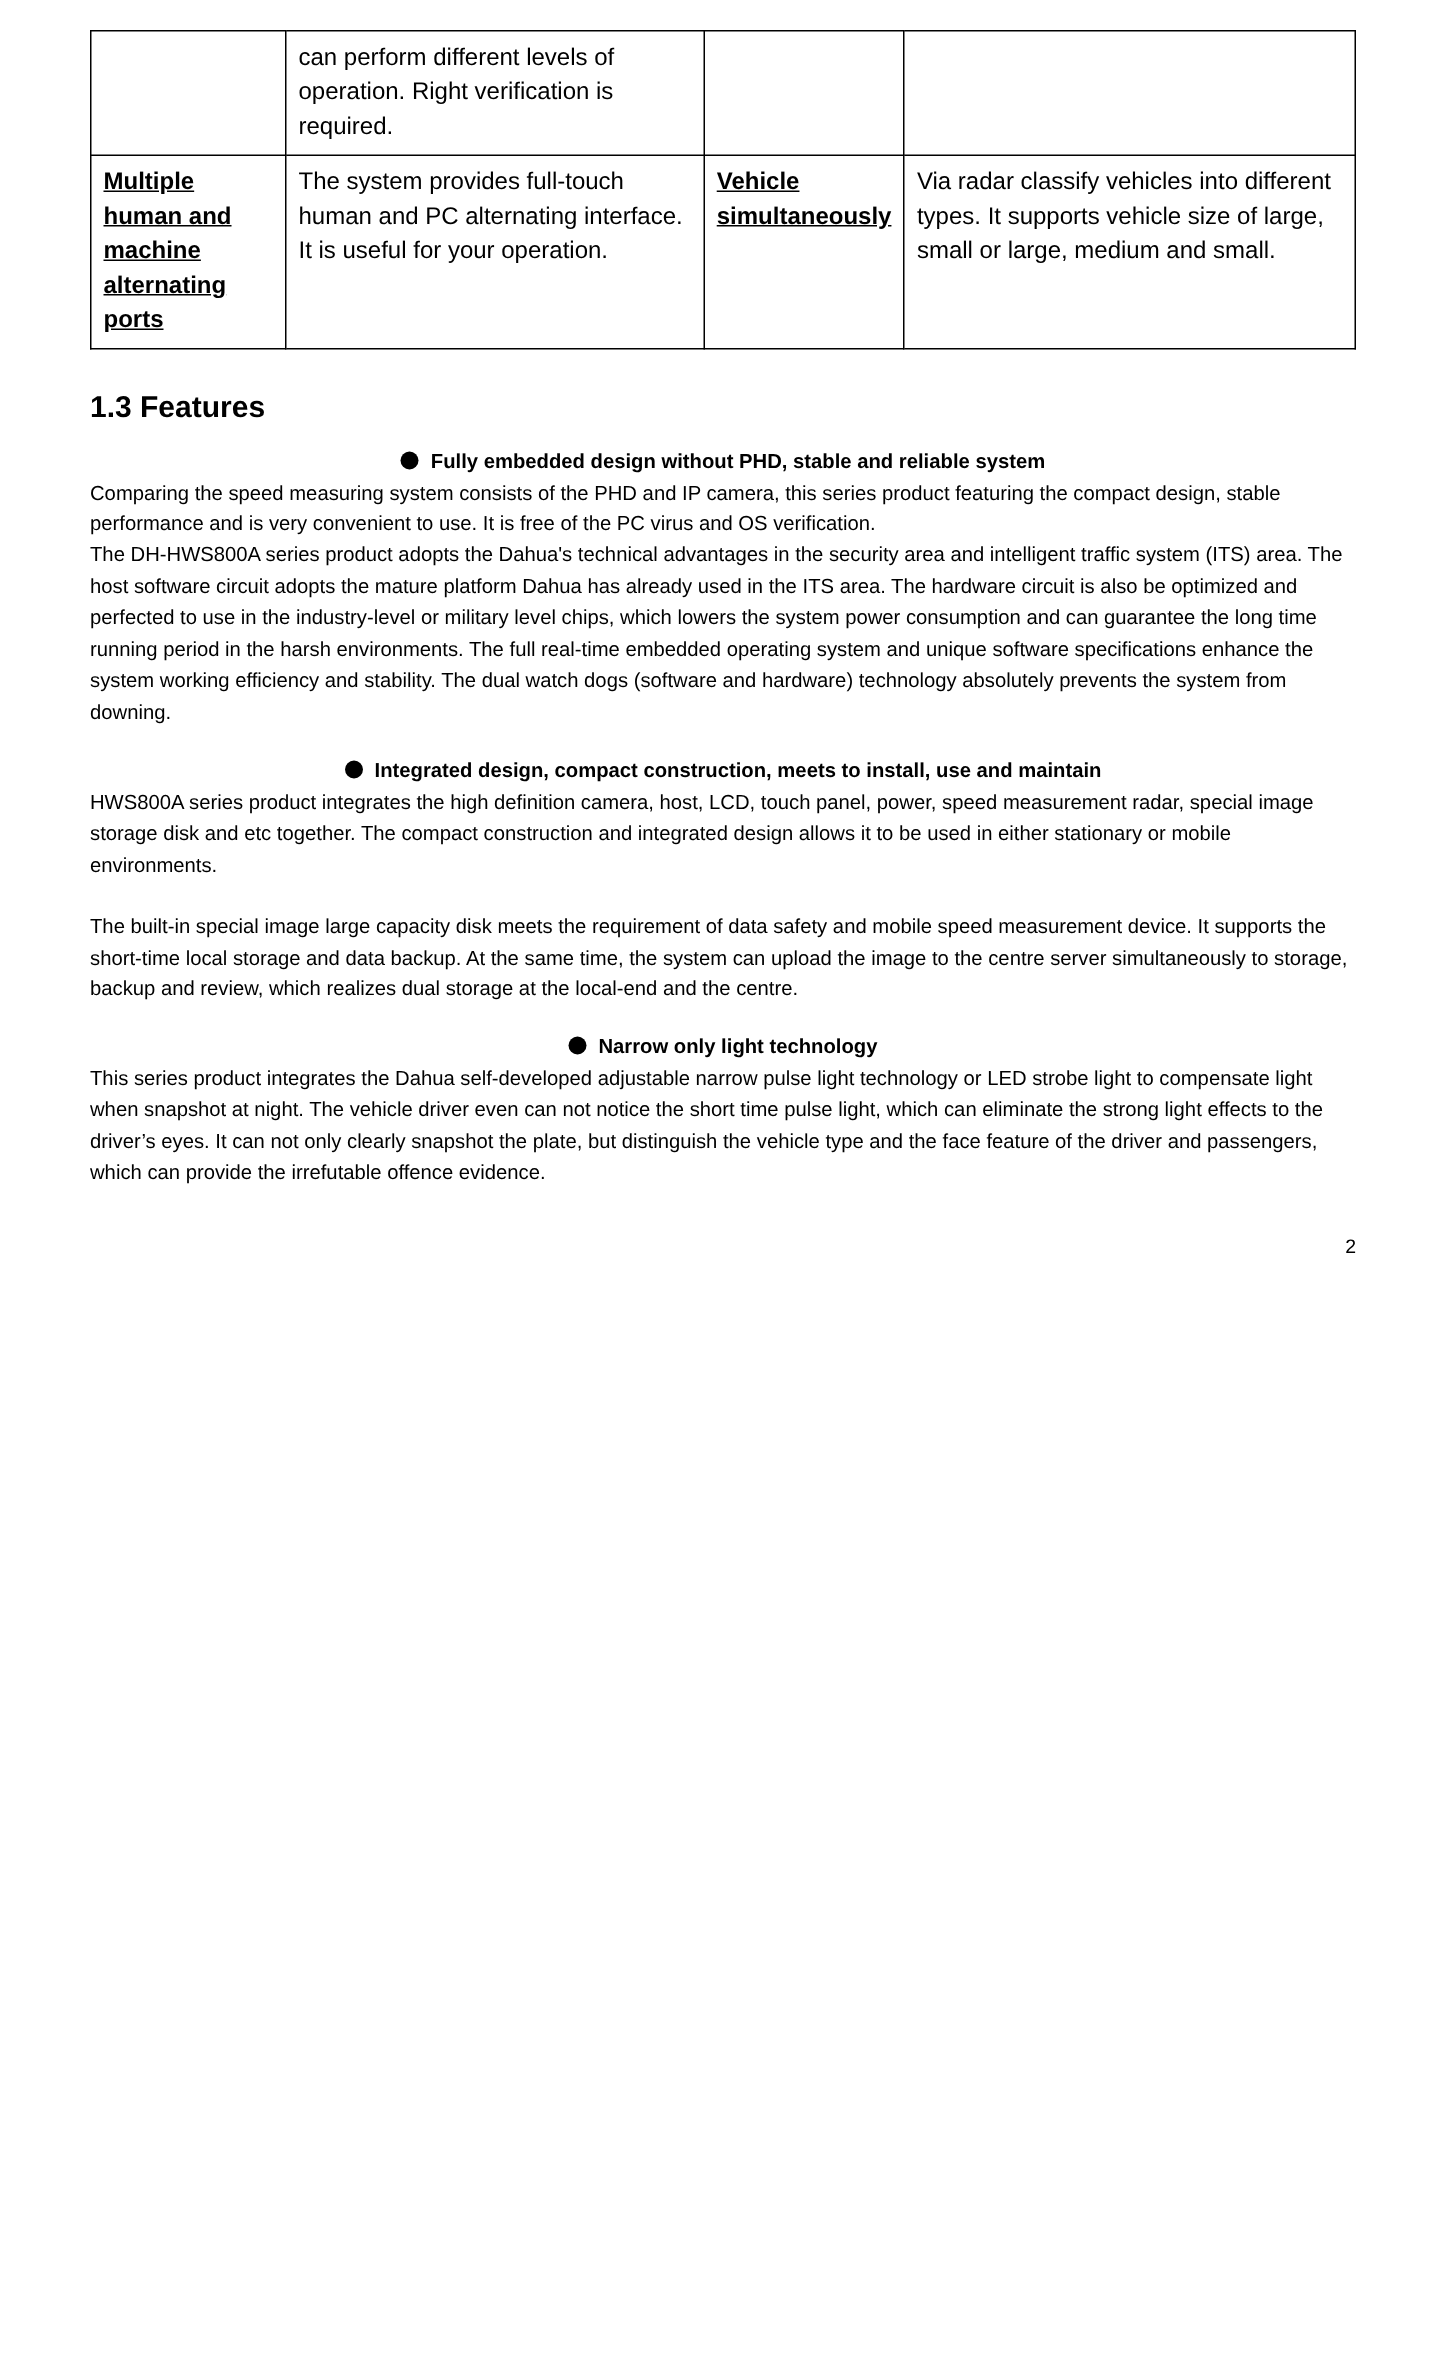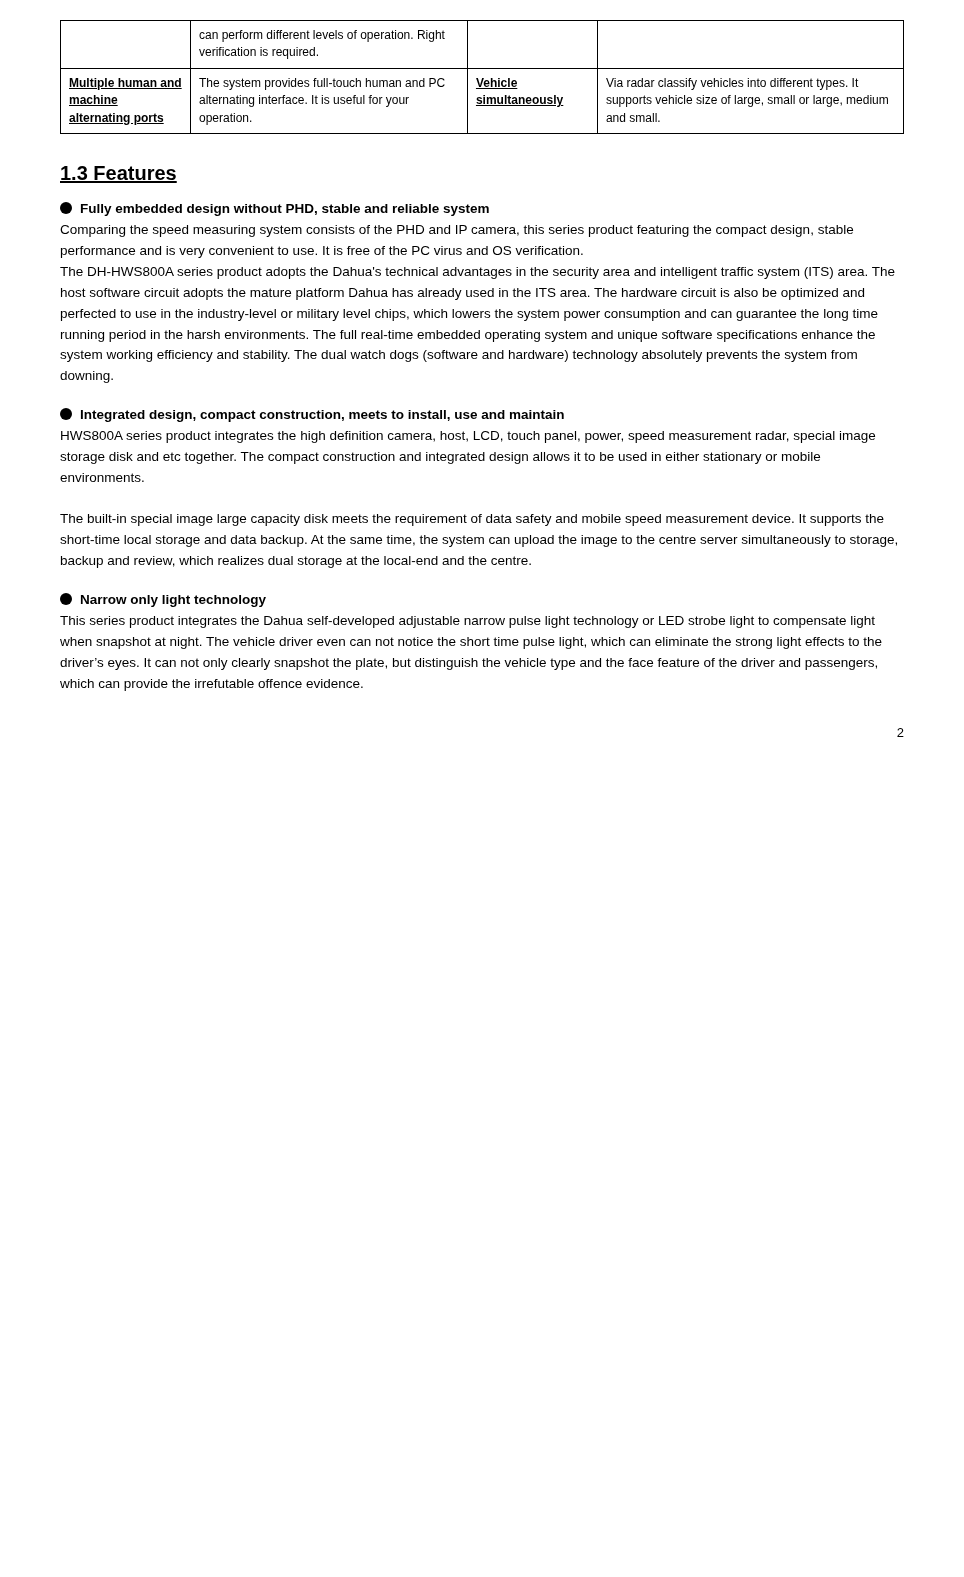--- a/index.html
+++ b/index.html
@@ -16,48 +16,48 @@
     
     .feature-table {
       width: 100%;
       border-collapse: collapse;
       margin-bottom: 28px;
     }
     .feature-table td {
       border: 1px solid #000;
       padding: 6px 8px;
       vertical-align: top;
-      font-size: 12px;
+      font-size: 16px;
       line-height: 1.45;
     }
     .feature-table td.label-cell {
       font-weight: bold;
       width: 130px;
       text-decoration: underline;
     }
 
     
     .section-heading {
       font-size: 20px;
       font-weight: bold;
       margin-bottom: 16px;
       margin-top: 10px;
-      text-decoration: underline;
     }
 
     
     .bullet-section {
       margin-bottom: 20px;
     }
     .bullet-title {
       font-weight: bold;
       font-size: 13.5px;
       display: flex;
       align-items: baseline;
       margin-bottom: 4px;
+      justify-content: center;
     }
     .bullet-dot {
       display: inline-block;
       width: 12px;
       height: 12px;
       background: #000;
       border-radius: 50%;
       margin-right: 8px;
       flex-shrink: 0;
       position: relative;

